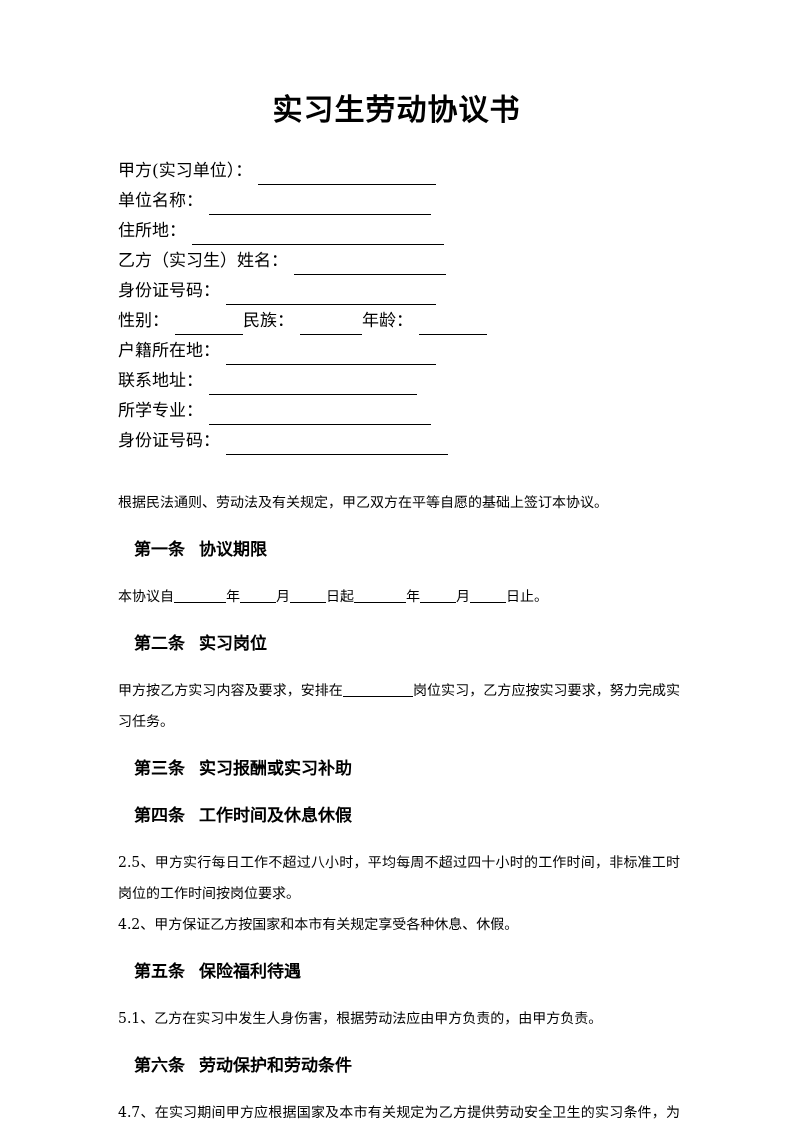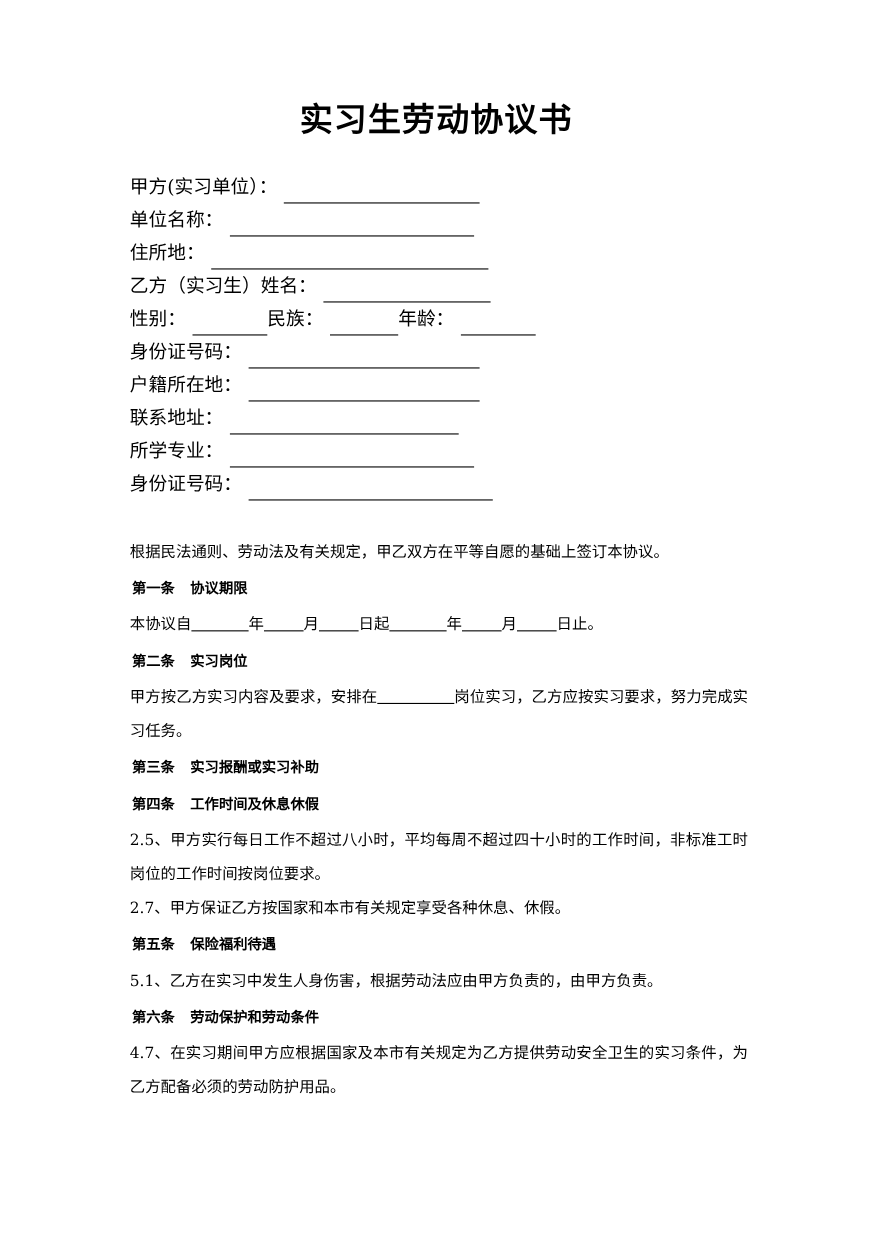--- a/index.html
+++ b/index.html
@@ -67,24 +67,24 @@
     margin-top: 32px;
   }
   p.para {
     margin: 0;
     font-size: 14px;
     line-height: 31px;
     text-align: justify;
     text-justify: inter-ideograph;
   }
   p.heading {
-    margin: 2px;
+    margin: 16px;
     font-family: "DejaVu Sans", "Liberation Sans", sans-serif;
     font-weight: bold;
-    font-size: 13px;
+    font-size: 17px;
     line-height: 31px;
   }
   .heading-gap {
     display: inline-block;
     width: 14px;
   }
   .inline-blank {
     display: inline-block;
     border-bottom: 1px solid #000000;
     height: 17px;
@@ -120,61 +120,61 @@
         <span class="blank" style="width:252px"></span>
       </div>
 
       <div class="form-row">
         <span class="form-label">乙方（实习生）姓名：</span>
         <span class="gap-s"></span>
         <span class="blank" style="width:152px"></span>
       </div>
 
       <div class="form-row">
+        <span class="form-label">身份证号码：</span>
+        <span class="gap-s"></span>
+        <span class="blank" style="width:210px"></span>
+      </div>
+
+      <div class="form-row">
         <span class="form-label">性别：</span>
         <span class="gap-s"></span>
         <span class="blank" style="width:68px"></span>
         <span class="form-label">民族：</span>
         <span class="gap-s"></span>
         <span class="blank" style="width:62px"></span>
         <span class="form-label">年龄：</span>
         <span class="gap-s"></span>
         <span class="blank" style="width:68px"></span>
       </div>
 
       <div class="form-row">
+        <span class="form-label">户籍所在地：</span>
+        <span class="gap-s"></span>
+        <span class="blank" style="width:210px"></span>
+      </div>
+
+      <div class="form-row">
+        <span class="form-label">联系地址：</span>
+        <span class="gap-s"></span>
+        <span class="blank" style="width:208px"></span>
+      </div>
+
+      <div class="form-row">
+        <span class="form-label">所学专业：</span>
+        <span class="gap-s"></span>
+        <span class="blank" style="width:222px"></span>
+      </div>
+
+      <div class="form-row">
         <span class="form-label">身份证号码：</span>
         <span class="gap-s"></span>
-        <span class="blank" style="width:210px"></span>
-      </div>
-
-      <div class="form-row">
-        <span class="form-label">户籍所在地：</span>
-        <span class="gap-s"></span>
-        <span class="blank" style="width:210px"></span>
-      </div>
-
-      <div class="form-row">
-        <span class="form-label">联系地址：</span>
-        <span class="gap-s"></span>
-        <span class="blank" style="width:208px"></span>
-      </div>
-
-      <div class="form-row">
-        <span class="form-label">所学专业：</span>
-        <span class="gap-s"></span>
         <span class="blank" style="width:222px"></span>
       </div>
 
-      <div class="form-row">
-        <span class="form-label">身份证号码：</span>
-        <span class="gap-s"></span>
-        <span class="blank" style="width:222px"></span>
-      </div>
-
     </div>
 
     <div class="body-block">
 
       <p class="para">根据民法通则、劳动法及有关规定，甲乙双方在平等自愿的基础上签订本协议。</p>
 
       <p class="heading"><span>第一条</span><span class="heading-gap"></span><span>协议期限</span></p>
 
       <p class="para"><span>本协议自</span><span class="inline-blank" style="width:52px"></span><span>年</span><span class="inline-blank" style="width:36px"></span><span>月</span><span class="inline-blank" style="width:36px"></span><span>日起</span><span class="inline-blank" style="width:52px"></span><span>年</span><span class="inline-blank" style="width:36px"></span><span>月</span><span class="inline-blank" style="width:36px"></span><span>日止。</span></p>
 
@@ -182,21 +182,21 @@
 
       <p class="para"><span>甲方按乙方实习内容及要求，安排在</span><span class="inline-blank" style="width:70px"></span><span>岗位实习，乙方应按实习要求，努力完成实习任务。</span></p>
 
       <p class="heading"><span>第三条</span><span class="heading-gap"></span><span>实习报酬或实习补助</span></p>
 
 
       <p class="heading"><span>第四条</span><span class="heading-gap"></span><span>工作时间及休息休假</span></p>
 
       <p class="para">2.5、甲方实行每日工作不超过八小时，平均每周不超过四十小时的工作时间，非标准工时岗位的工作时间按岗位要求。</p>
 
-      <p class="para">2.7、甲方保证乙方按国家和本市有关规定享受各种休息、休假。</p>
+      <p class="para">4.2、甲方保证乙方按国家和本市有关规定享受各种休息、休假。</p>
 
       <p class="heading"><span>第五条</span><span class="heading-gap"></span><span>保险福利待遇</span></p>
 
       <p class="para">5.1、乙方在实习中发生人身伤害，根据劳动法应由甲方负责的，由甲方负责。</p>
 
       <p class="heading"><span>第六条</span><span class="heading-gap"></span><span>劳动保护和劳动条件</span></p>
 
       <p class="para">4.7、在实习期间甲方应根据国家及本市有关规定为乙方提供劳动安全卫生的实习条件，为乙方配备必须的劳动防护用品。</p>
 
     </div>

